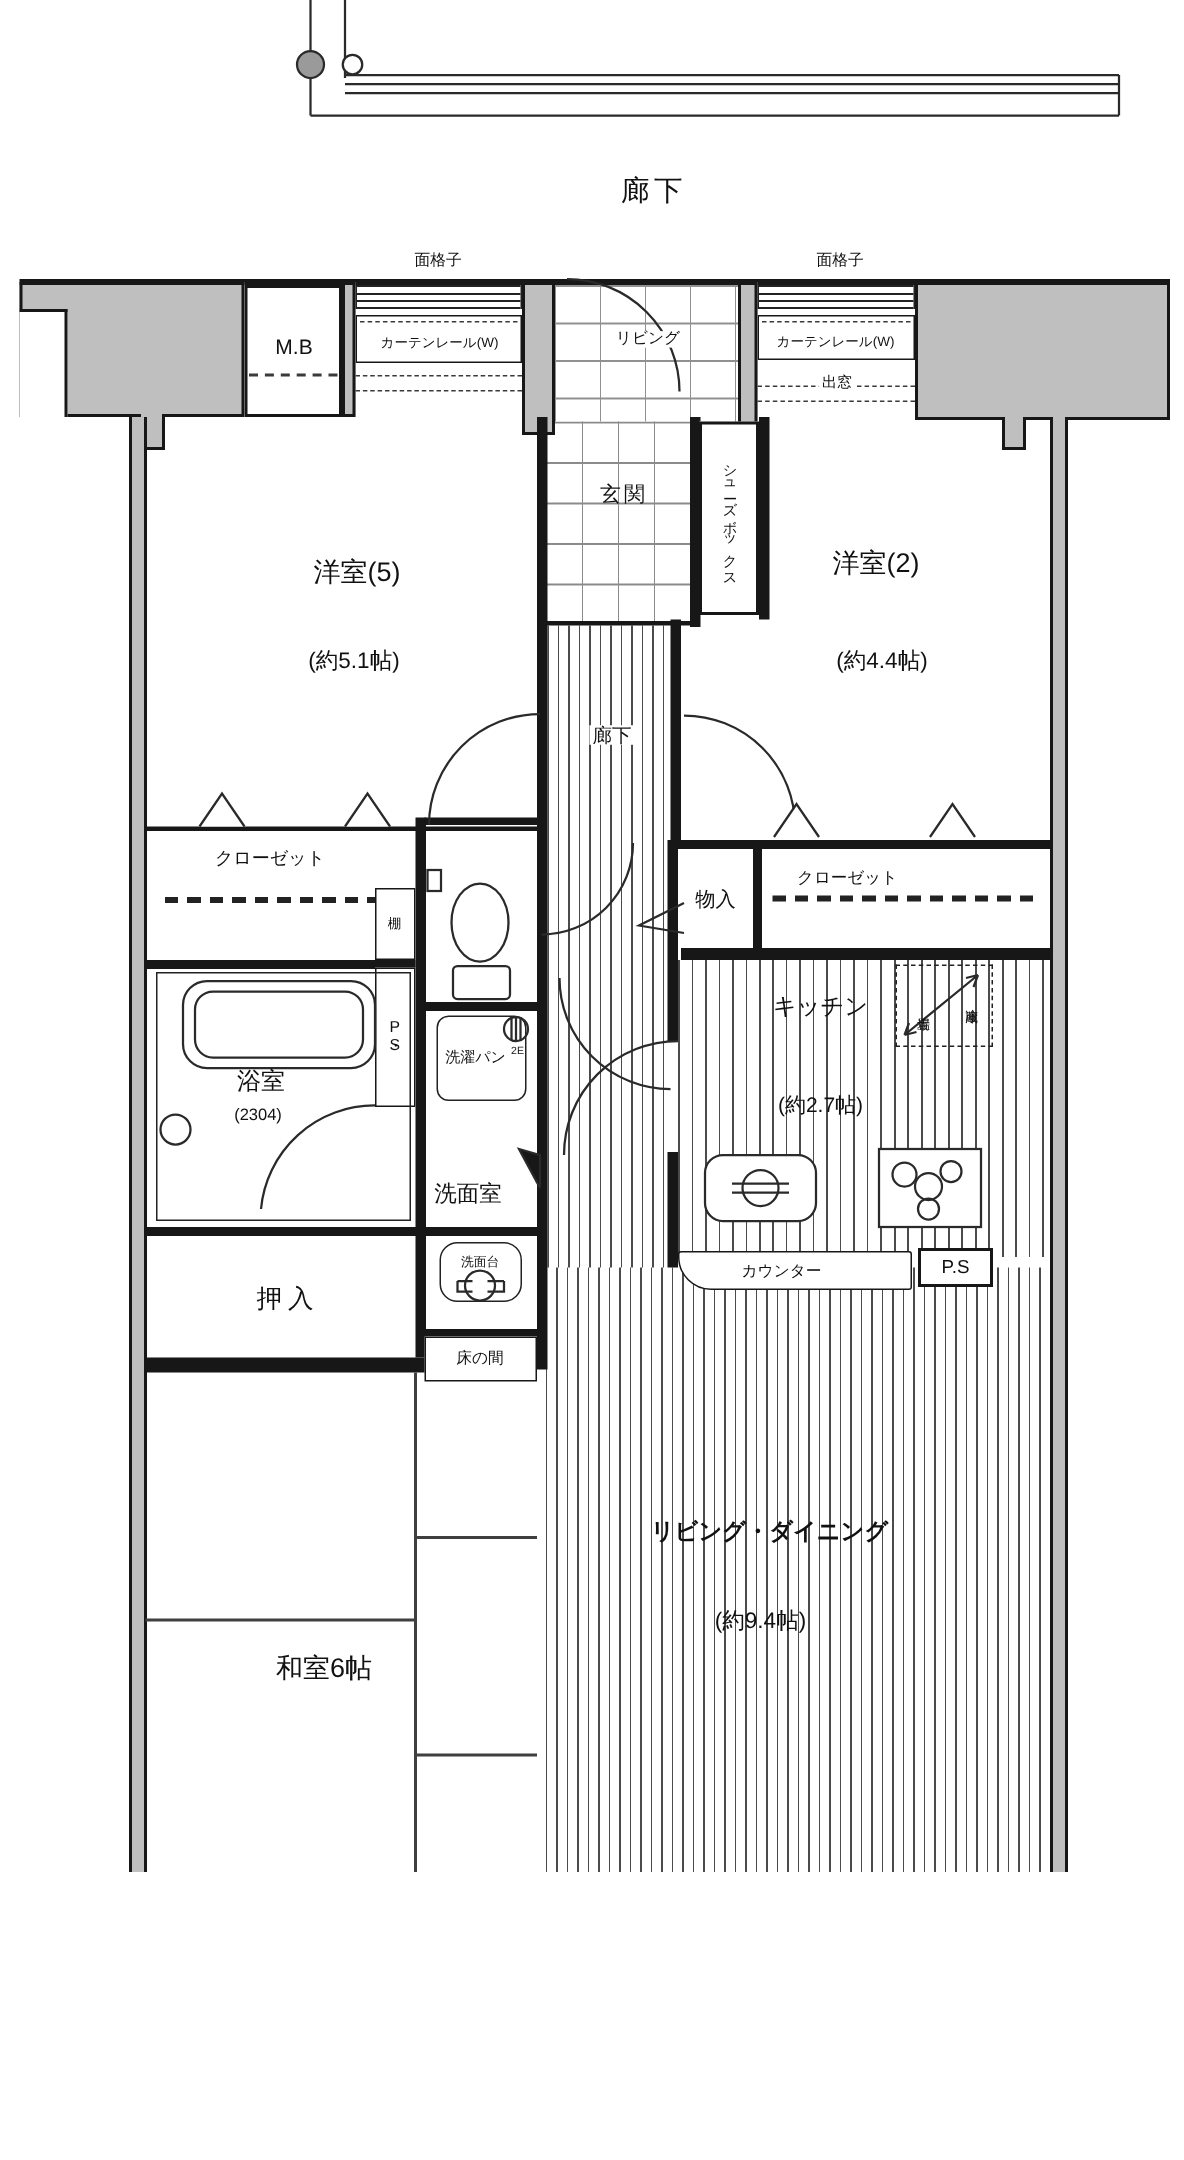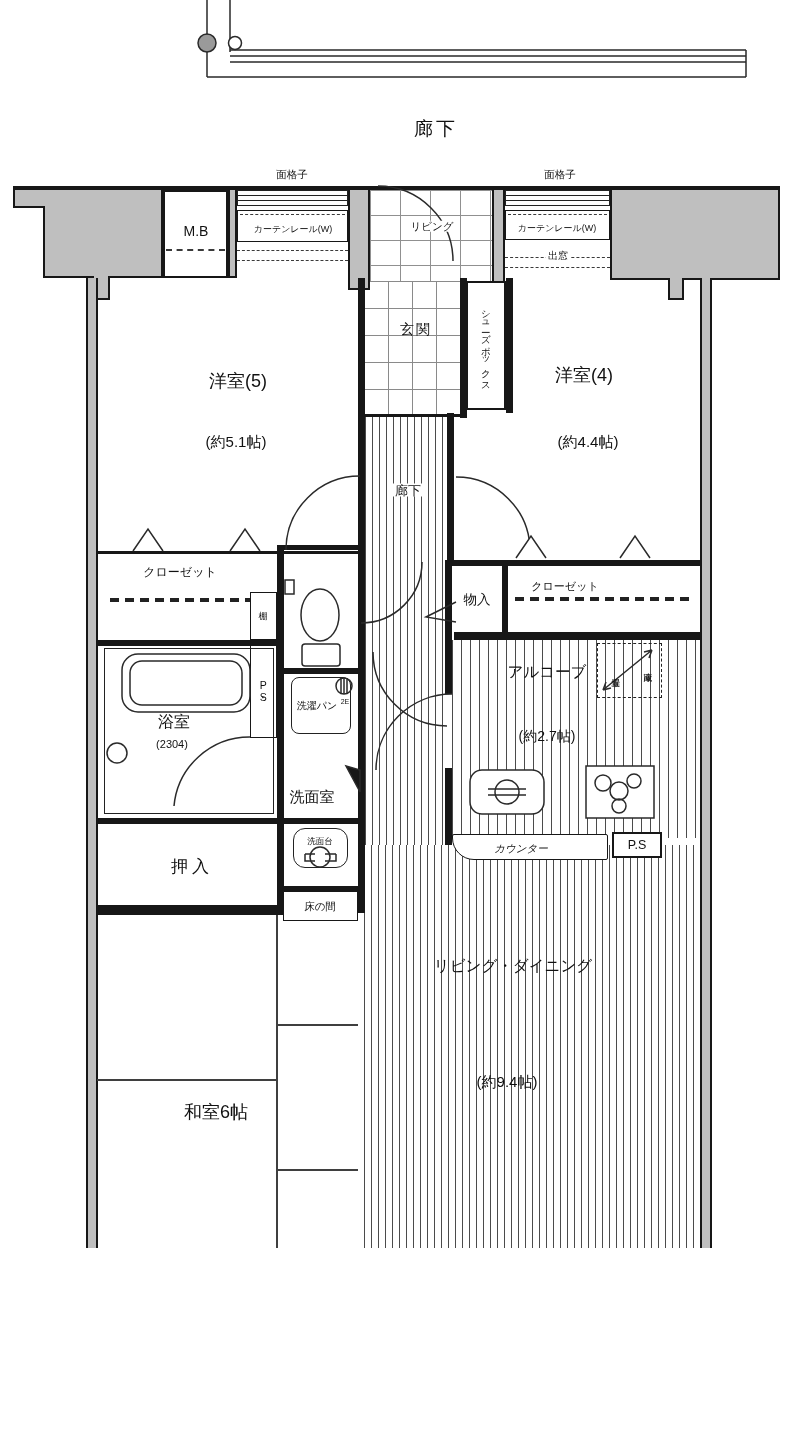--- a/index.html
+++ b/index.html
@@ -176,40 +176,40 @@
   <div class="lb" style="left:292px;top:174px;font-size:10.5px;">面格子</div>
   <div class="lb" style="left:560px;top:174px;font-size:10.5px;">面格子</div>
   <div class="lb" style="left:293px;top:229px;font-size:9px;">カーテンレール(W)</div>
   <div class="lb" style="left:557px;top:228px;font-size:9px;">カーテンレール(W)</div>
   <div class="lb bgw" style="left:432px;top:226px;font-size:10.5px;">リビング</div>
   <div class="lb bgw" style="left:558px;top:256px;font-size:10px;">出窓</div>
   <div class="lb" style="left:416px;top:329px;font-size:14px;letter-spacing:2px;">玄関</div>
   <div class="lb vt" style="left:486px;top:345px;font-size:9.5px;letter-spacing:1px;">シューズボックス</div>
   <div class="lb" style="left:238px;top:381px;font-size:18px;">洋室(5)</div>
   <div class="lb" style="left:236px;top:441px;font-size:15px;">(約5.1帖)</div>
-  <div class="lb" style="left:584px;top:375px;font-size:18px;">洋室(4)</div>
+  <div class="lb" style="left:584px;top:375px;font-size:18px;">洋室(2)</div>
   <div class="lb" style="left:588px;top:441px;font-size:15px;">(約4.4帖)</div>
   <div class="lb bgw" style="left:408px;top:490px;font-size:13px;">廊下</div>
   <div class="lb" style="left:180px;top:572px;font-size:12px;">クローゼット</div>
   <div class="lb" style="left:263px;top:616px;font-size:9px;">棚</div>
   <div class="lb" style="left:477px;top:600px;font-size:13.5px;">物入</div>
   <div class="lb" style="left:565px;top:586px;font-size:11px;">クローゼット</div>
-  <div class="lb" style="left:547px;top:672px;font-size:15.5px;">アルコーブ</div>
+  <div class="lb" style="left:547px;top:672px;font-size:15.5px;">キッチン</div>
   <div class="lb" style="left:547px;top:736px;font-size:14px;">(約2.7帖)</div>
   <div class="lb vt" style="left:648px;top:666px;font-size:8.5px;">冷蔵庫</div>
   <div class="lb vt" style="left:616px;top:672px;font-size:8.5px;">置場</div>
   <div class="lb" style="left:174px;top:722px;font-size:16px;">浴室</div>
   <div class="lb" style="left:172px;top:744px;font-size:11px;">(2304)</div>
   <div class="lb vt" style="left:263px;top:691px;font-size:10.5px;">P・S</div>
   <div class="lb bgw" style="left:317px;top:706px;font-size:10px;">洗濯パン</div>
   <div class="lb" style="left:345px;top:701px;font-size:7px;">2E</div>
   <div class="lb" style="left:312px;top:796px;font-size:15px;">洗面室</div>
   <div class="lb" style="left:320px;top:841px;font-size:8.5px;">洗面台</div>
   <div class="lb" style="left:192px;top:866px;font-size:17px;letter-spacing:4px;">押入</div>
   <div class="lb" style="left:320px;top:906px;font-size:10.5px;">床の間</div>
   <div class="lb" style="left:216px;top:1112px;font-size:18px;">和室6帖</div>
-  <div class="lb" style="left:513px;top:966px;font-size:15.5px;">リビング・ダイニング</div>
+  <div class="lb" style="left:513px;top:1022px;font-size:15.5px;font-weight:bold;">リビング・ダイニング</div>
   <div class="lb" style="left:507px;top:1081px;font-size:15px;">(約9.4帖)</div>
-  <div class="lb" style="left:521px;top:848px;font-size:10.5px;font-style:italic;">カウンター</div>
+  <div class="lb" style="left:521px;top:848px;font-size:10.5px;">カウンター</div>
   <div class="lb" style="left:637px;top:845px;font-size:12.5px;">P.S</div>
   <div class="lb bgw" style="left:390px;top:1289px;font-size:13.5px;">バルコニー</div>
 
 </div>
 
 </body></html>

